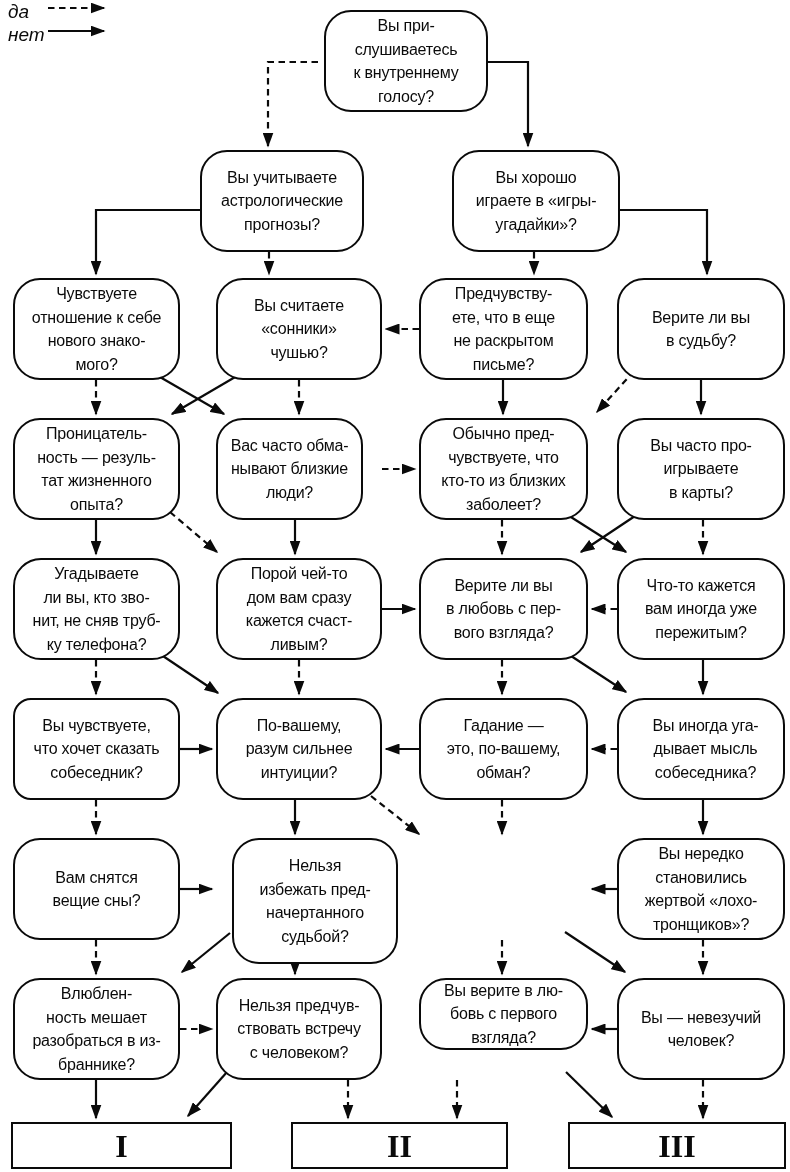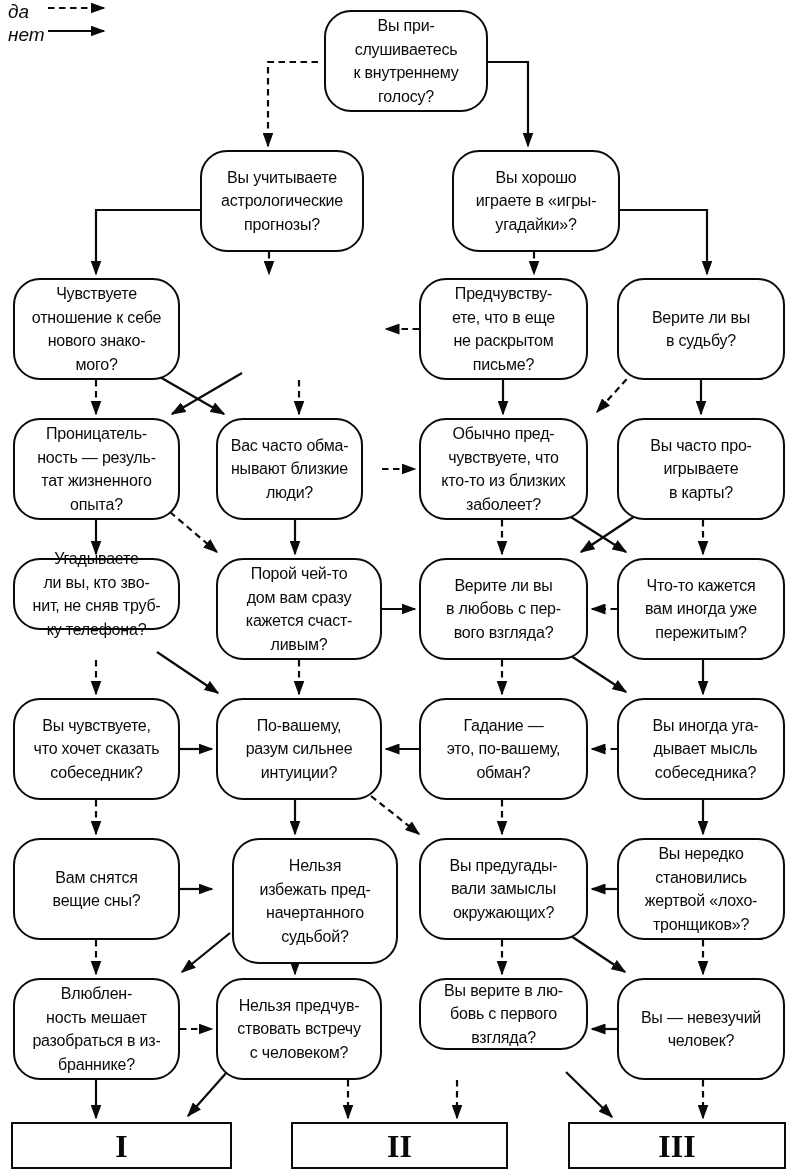--- a/index.html
+++ b/index.html
@@ -123,75 +123,75 @@
     <div class="node" style="left: 200px; top: 150px; width: 164px; height: 102px; text-align: center;">Вы учитываете
 астрологические
 прогнозы?</div>
     <div class="node" style="left: 452px; top: 150px; width: 168px; height: 102px;">Вы хорошо
 играете в «игры-
 угадайки»?</div>
     <div class="node" style="left: 13px; top: 278px; width: 167px; height: 102px;">Чувствуете
 отношение к себе
 нового знако-
 мого?</div>
+    <div class="node" style="left: 216px; top: 278px; width: 166px; height: 102px;">Вы считаете
+«сонники»
+чушью?</div>
     <div class="node" style="left: 419px; top: 278px; width: 169px; height: 102px;">Предчувству-
 ете, что в еще
 не раскрытом
 письме?</div>
     <div class="node" style="left: 617px; top: 278px; width: 168px; height: 102px;">Верите ли вы
 в судьбу?</div>
     <div class="node" style="left: 13px; top: 418px; width: 167px; height: 102px;">Проницатель-
 ность — резуль-
 тат жизненного
 опыта?</div>
     <div class="node" style="left: 216px; top: 418px; width: 147px; height: 102px;">Вас часто обма-
 нывают близкие
 люди?</div>
     <div class="node" style="left: 419px; top: 418px; width: 169px; height: 102px;">Обычно пред-
 чувствуете, что
 кто-то из близких
 заболеет?</div>
     <div class="node" style="left: 617px; top: 418px; width: 168px; height: 102px;">Вы часто про-
 игрываете
 в карты?</div>
-    <div class="node" style="left: 13px; top: 558px; width: 167px; height: 72px;">Угадываете
+    <div class="node" style="left: 13px; top: 558px; width: 167px; height: 102px; border-radius: 28px;">Угадываете
 ли вы, кто зво-
 нит, не сняв труб-
 ку телефона?</div>
     <div class="node" style="left: 216px; top: 558px; width: 166px; height: 102px;">Порой чей-то
 дом вам сразу
 кажется счаст-
 ливым?</div>
     <div class="node" style="left: 419px; top: 558px; width: 169px; height: 102px;">Верите ли вы
 в любовь с пер-
 вого взгляда?</div>
     <div class="node" style="left: 617px; top: 558px; width: 168px; height: 102px;">Что-то кажется
 вам иногда уже
 пережитым?</div>
-    <div class="node" style="left: 13px; top: 698px; width: 167px; height: 102px;">Вы чувствуете,
+    <div class="node" style="left: 13px; top: 698px; width: 167px; height: 102px; border-radius: 18px;">Вы чувствуете,
 что хочет сказать
 собеседник?</div>
     <div class="node" style="left: 216px; top: 698px; width: 166px; height: 102px;">По-вашему,
 разум сильнее
 интуиции?</div>
     <div class="node" style="left: 419px; top: 698px; width: 169px; height: 102px;">Гадание —
 это, по-вашему,
 обман?</div>
     <div class="node" style="left: 617px; top: 698px; width: 168px; height: 102px; padding-left: 12px;">Вы иногда уга-
 дывает мысль
 собеседника?</div>
     <div class="node" style="left: 13px; top: 838px; width: 167px; height: 102px;">Вам снятся
 вещие сны?</div>
     <div class="node" style="left: 232px; top: 838px; width: 166px; height: 126px;">Нельзя
 избежать пред-
 начертанного
 судьбой?</div>
-    <div class="node" style="left: 419px; top: 838px; width: 169px; height: 102px;">Вы предугады-
-вали замыслы
-окружающих?</div>
     <div class="node" style="left: 617px; top: 838px; width: 168px; height: 102px;">Вы нередко
 становились
 жертвой «лохо-
 тронщиков»?</div>
     <div class="node" style="left: 13px; top: 978px; width: 167px; height: 102px;">Влюблен-
 ность мешает
 разобраться в из-
 браннике?</div>
     <div class="node" style="left: 216px; top: 978px; width: 166px; height: 102px;">Нельзя предчув-
 ствовать встречу

